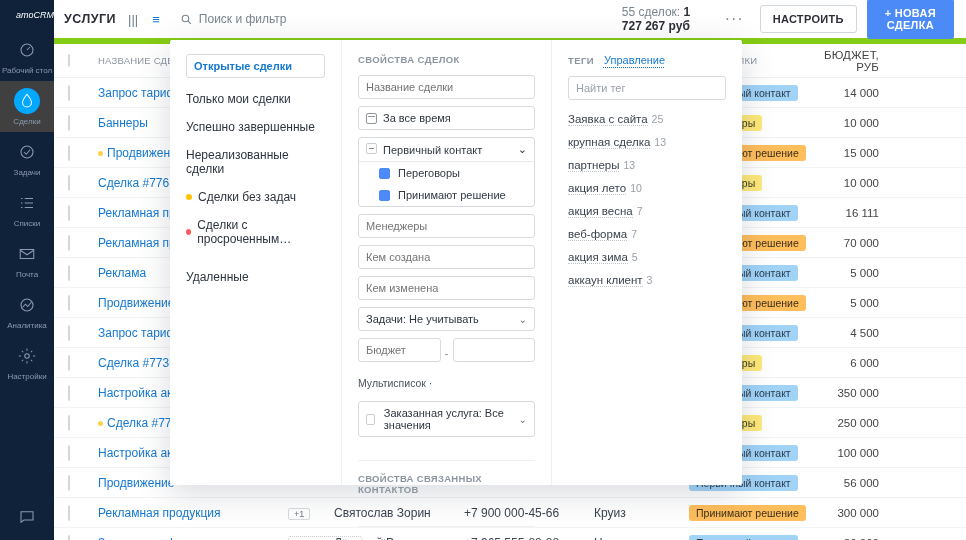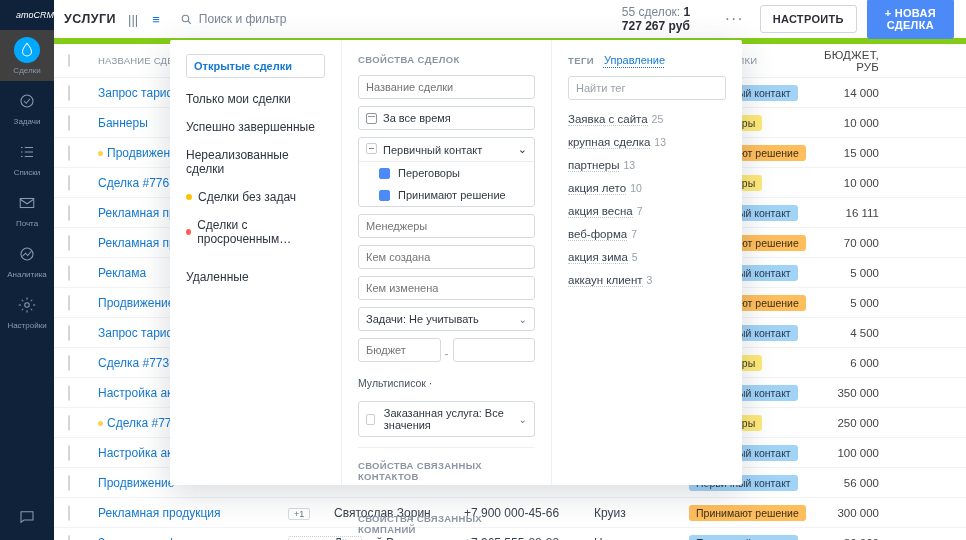--- a/index.html
+++ b/index.html
@@ -67,21 +67,21 @@
 .fd-r { background: #ff5a5a; }
 
 .inp, .sel { width: 100%; border: 1px solid #d6dbe1; border-radius: 3px; padding: 5px 7px; font-size: 11px; color: #2e3540; margin-bottom: 7px; background: #fff; }
 .sel { display: flex; align-items: center; gap: 6px; }
 .sel .chev { margin-left: auto; color: #6b7687; font-size: 10px; }
 .sel-multi { border: 1px solid #d6dbe1; border-radius: 3px; margin-bottom: 7px; }
 .sel-multi .row { display: flex; align-items: center; padding: 5px 7px 5px 20px; font-size: 11px; gap: 5px; }
 .sel-multi .row.first { padding-left: 7px; justify-content: space-between; border-bottom: 1px solid #e9ecef; }
 .cal { width: 11px; height: 11px; border: 1px solid #8d96a2; border-radius: 2px; display: inline-block; position: relative; }
 .cal::before { content: ""; position: absolute; top: 2px; left: 1px; right: 1px; height: 1px; background: #8d96a2; }
-.hd-bar { border-top: 1px solid #eef0f2; padding: 12px 0 8px; font-size: 9.5px; color: #8c95a2; font-weight: 600; text-transform: uppercase; letter-spacing: .3px; margin-top: 10px; }
+.hd-bar { border-top: 1px solid #eef0f2; padding: 12px 0 8px; font-size: 9.5px; color: #8c95a2; font-weight: 600; text-transform: uppercase; letter-spacing: .3px; margin-top: 23px; }
 .pair { display: flex; gap: 4px; align-items: center; margin-bottom: 7px; }
 .pair .inp { margin-bottom: 8px; flex: 1; }
 .dash { color: #9aa0a9; }
 .lbl { font-size: 10.5px; color: #4b535e; margin-bottom: 12px; }
 
 .tag-search { border: 1px solid #d6dbe1; border-radius: 3px; padding: 5px 7px; font-size: 11px; color: #9aa0a9; margin-bottom: 8px; }
 .tag { display: flex; align-items: baseline; gap: 4px; padding: 5px 0; cursor: pointer; }
 .tag-name { color: #3b4350; border-bottom: 1px dotted #c1c6cd; font-size: 11.5px; }
 .tag-cnt { color: #9aa0a9; font-size: 10.5px; }
 
@@ -92,20 +92,29 @@
 .stats-push { margin-left: 220px; }
 </style>
 </head>
 <body>
 
 <div class="wrap">
 
   <div class="rail">
     <div class="rail-logo">amoCRM</div>
     <div id="rail-items">
+        <div class="rail-item">
+          <span class="rail-icon">
+            <svg viewBox="0 0 24 24">
+              <circle cx="12" cy="12" r="8"></circle>
+              <path d="M12 12l4-4"></path>
+            </svg>
+          </span>
+          <span>Рабочий стол</span>
+        </div>
         <div class="rail-item active">
           <span class="rail-icon">
             <svg viewBox="0 0 24 24">
               <path d="M12 3c4 5 6 8 6 11a6 6 0 11-12 0c0-3 2-6 6-11z"></path>
             </svg>
           </span>
           <span>Сделки</span>
         </div>
         <div class="rail-item">
           <span class="rail-icon">

